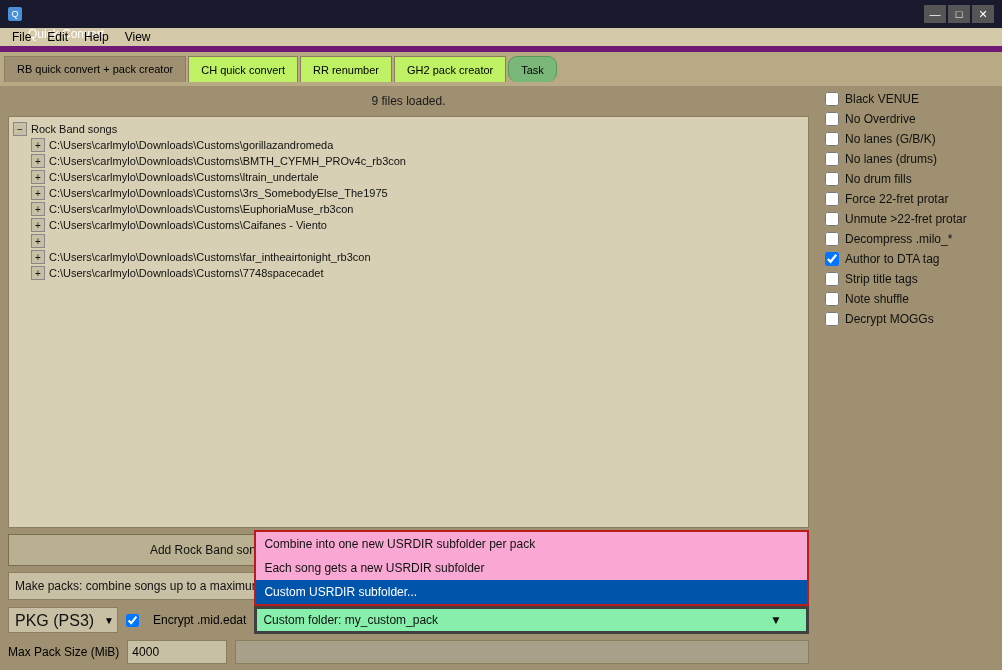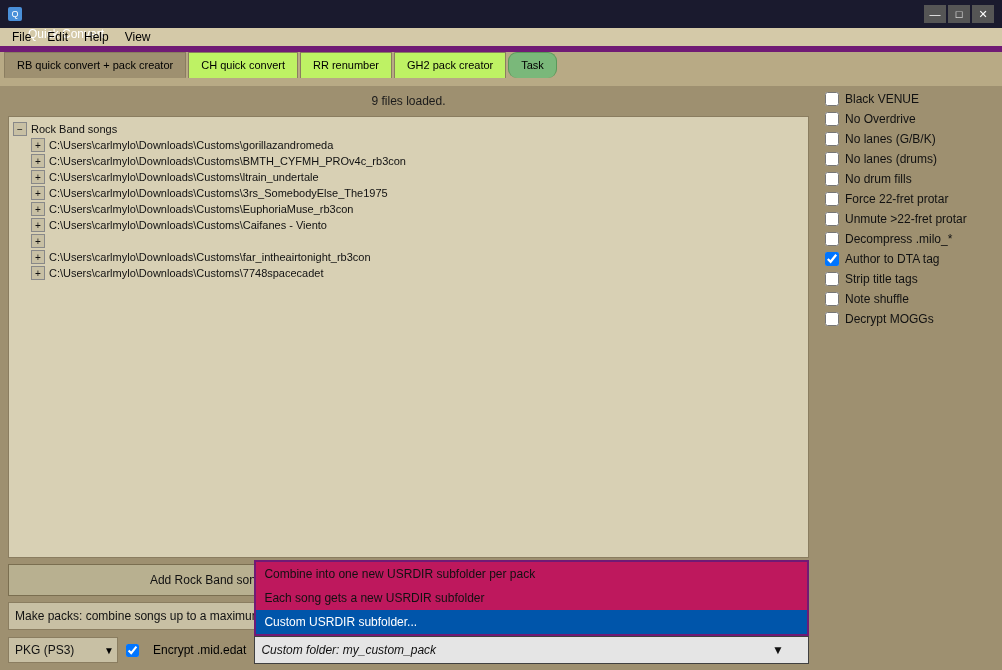--- a/index.html
+++ b/index.html
@@ -61,21 +61,21 @@
     .menu-item {
       padding: 2px 8px;
       cursor: pointer;
       font-size: 12px;
     }
 
     
     .tab-bar {
       background: #b8aa85;
       display: flex;
-      align-items: center;
+      align-items: flex-start;
       padding: 4px 4px 13px 4px;
       height: 34px;
     }
     .tab {
       padding: 4px 12px;
       background: #bef264;
       border: 1px solid #8a7d60;
       border-bottom: none;
       cursor: pointer;
       font-size: 11px;
@@ -199,56 +199,56 @@
       align-items: center;
       gap: 8px;
     }
     .format-select-wrap {
       position: relative;
     }
     .format-select {
       height: 26px;
       background: #c8c0a4;
       border: 1px solid #8a7d60;
-      font-size: 12px;
+      font-size: 16px;
       padding: 0 24px 0 6px;
       appearance: none;
       cursor: pointer;
       color: #111;
       width: 110px;
     }
     .checkbox-label {
       display: flex; align-items: center; gap: 14px;
       font-size: 12px;
     }
 
     
     .dropdown-container {
       position: relative;
       flex: 1;
     }
     .dropdown-btn {
       width: 100%;
       height: 28px;
-      background: #e5e5e5;
-      border: 1px solid #404040;
+      background: #86efac;
+      border: 3px solid #404040;
       font-size: 12px;
       padding: 0 24px 0 6px;
       cursor: pointer;
       color: #111;
       text-align: left;
-      display: flex; align-items: center; justify-content: space-between; font-style: italic;
+      display: flex; align-items: center; justify-content: space-between;
     }
     .dropdown-menu {
       position: absolute;
       bottom: 28px;
       left: 0;
       width: 100%;
-      background: #be185d;
-      border: 2px solid #701a75;
+      background: #f9a8d4;
+      border: 2px solid #b91c1c;
       z-index: 100;
     }
     .dropdown-option {
       padding: 5px 8px;
       cursor: pointer;
       font-size: 12px;
       color: #111;
     }
     .dropdown-option.selected {
       background: #0055aa;
@@ -420,20 +420,25 @@
           </div>
 
           <div class="dropdown-menu">
             <div class="dropdown-option">Combine into one new USRDIR subfolder per pack</div>
             <div class="dropdown-option">Each song gets a new USRDIR subfolder</div>
             <div class="dropdown-option selected">Custom USRDIR subfolder...</div>
           </div>
         </div>
       </div>
 
+      <div class="maxpack-row">
+        <span class="maxpack-label">Max Pack Size (MiB)</span>
+        <input class="maxpack-input" type="text" value="4000" style="">
+        <div class="progress-bar"></div>
+      </div>
 
     </div>
 
   </div>
 
   <div class="right-panel">
     <label class="checkbox-option">
       <input type="checkbox" style="">
       <span>Black VENUE</span>
     </label>

